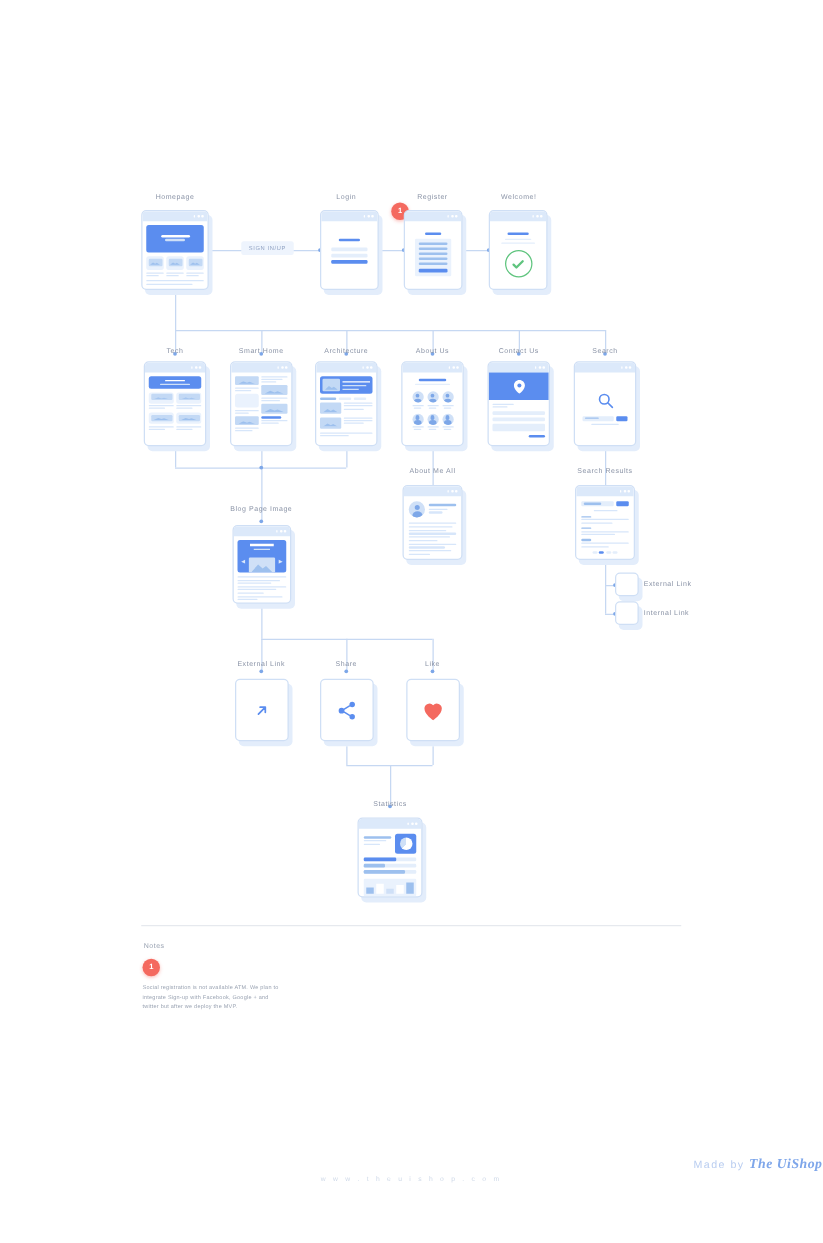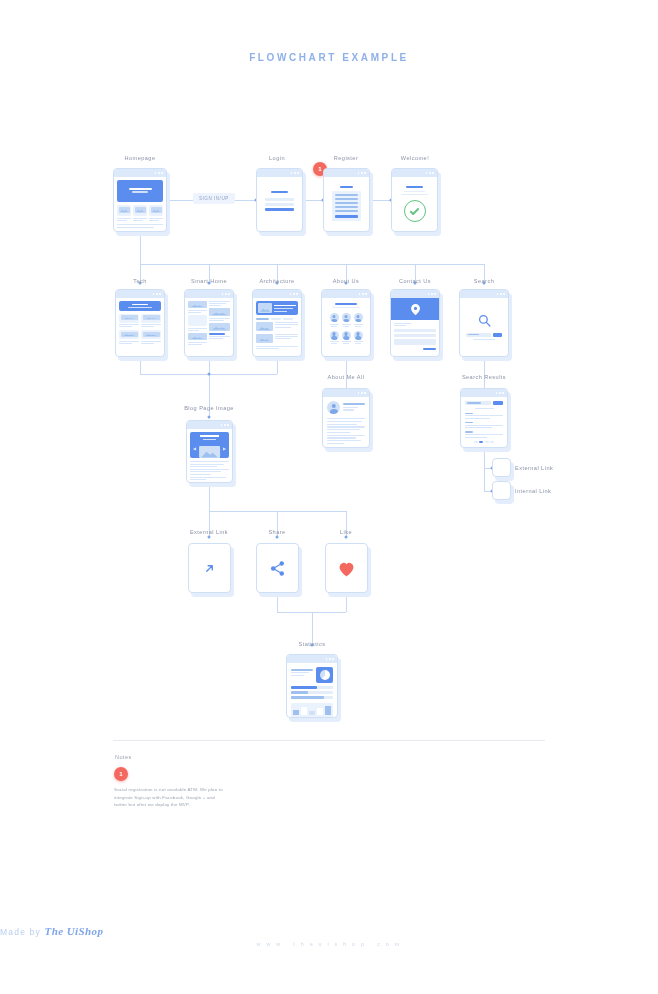--- a/index.html
+++ b/index.html
@@ -85,32 +85,31 @@
     border-radius:50%;background:#7da7e8;transform:translateX(-50%);}
   .av:after{content:"";position:absolute;left:50%;top:60%;width:62%;height:48%;
     border-radius:50% 50% 0 0;background:#7da7e8;transform:translateX(-50%);}
 
   
   .rule{position:absolute;height:1px;background:#e6e9ee;}
   .notes-h{position:absolute;font-size:5.6px;color:#9aa3b2;letter-spacing:.4px;}
   .notes-t{position:absolute;font-size:4.4px;line-height:1.75;color:#9aa3b2;width:115px;letter-spacing:.2px;}
 
   
-  .fmade{position:absolute;left:0;right:0;text-align:left;font-size:8.5px;color:#b9cdf0;letter-spacing:1.2px;}
+  .fmade{position:absolute;left:0;right:0;text-align:right;font-size:8.5px;color:#b9cdf0;letter-spacing:1.2px;}
   .fmade b{font-family:"Liberation Serif",serif;font-style:italic;color:#7ea6ea;font-size:11px;letter-spacing:.4px;}
   .furl{position:absolute;left:0;right:0;text-align:center;font-size:5.4px;color:#cfd9e8;letter-spacing:2.2px;}
 
   svg{display:block;}
 </style>
 </head>
 <body>
 
 <div class="canvas">
 
-  <div class="title">FLOWCHART EXAMPLE</div>
 
   <div class="ln lnh" style="left:168px;top:200px;width:26px;"></div>
   <div class="ln lnh" style="left:232px;top:200px;width:24px;"></div>
   <div class="ln lnh" style="left:303px;top:200px;width:20px;"></div>
   <div class="ln lnh" style="left:371px;top:200px;width:20px;"></div>
   <div class="dot" style="left:168px;top:200px;"></div>
   <div class="dot" style="left:256px;top:200px;"></div>
   <div class="dot" style="left:303px;top:200px;"></div>
   <div class="dot" style="left:323px;top:200px;"></div>
   <div class="dot" style="left:391px;top:200px;"></div>

